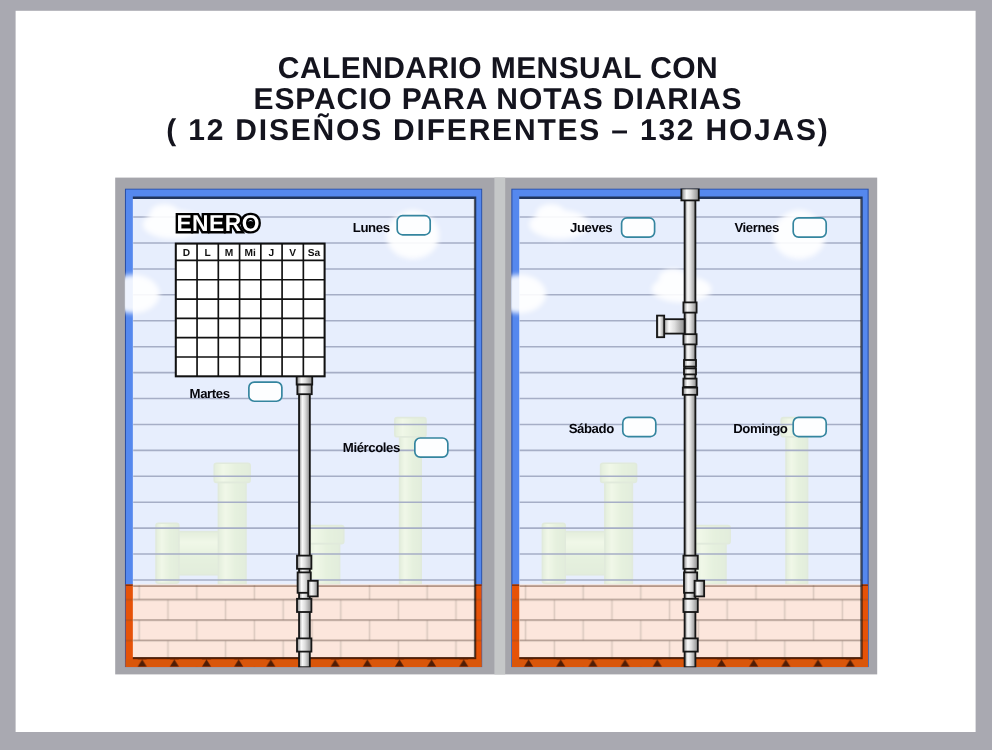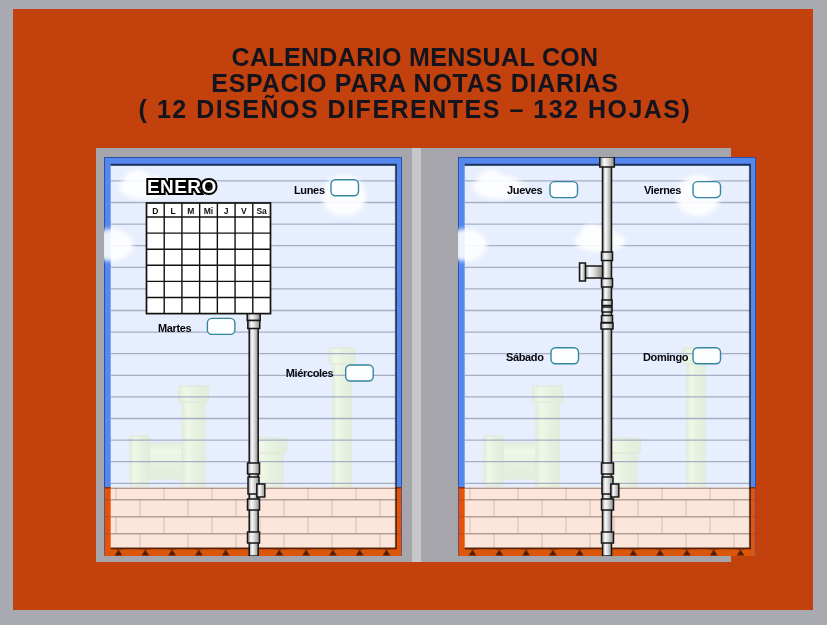--- a/index.html
+++ b/index.html
@@ -1,26 +1,26 @@
 <!DOCTYPE html>
 <html><head><meta charset="utf-8">
 <style>
 html,body{margin:0;padding:0;}
 body{width:827px;height:625px;position:relative;background:#a9a9b1;overflow:hidden;
      font-family:"Liberation Sans",sans-serif;}
-#page{position:absolute;left:13px;top:9px;width:800px;height:601px;background:#c2410c;}
+#page{position:absolute;left:13px;top:9px;width:800px;height:601px;background:#ffffff;}
 #title{position:absolute;left:2px;top:35px;width:800px;text-align:center;color:#14141e;
        font-weight:bold;font-size:25px;line-height:26px;white-space:pre;}
 #t1{letter-spacing:0.35px;}
 #t2{letter-spacing:0.75px;}
 #t3{letter-spacing:1.5px;}
 #grayband{position:absolute;left:83px;top:139px;width:635px;height:414px;background:#a5a5ab;}
 .panel{position:absolute;width:298px;height:399px;}
 #pL{left:8px;top:9px;}
-#pR{left:330px;top:9px;margin-left:32px;}
+#pR{left:330px;top:9px;}
 </style></head><body>
 <div id="page">
 <div id="title"><span id="t1">CALENDARIO MENSUAL CON</span>
 <span id="t2">ESPACIO PARA NOTAS DIARIAS</span>
 <span id="t3">( 12 DISEÑOS DIFERENTES – 132 HOJAS)</span></div>
 <div id="grayband">
 <div style="position:absolute;left:316px;top:0;width:9px;height:414px;background:#c5c7c8"></div>
 
 <div class="panel" id="pL">
 <svg width="298" height="399" viewBox="0 0 298 399" xmlns="http://www.w3.org/2000/svg" style="position:absolute;left:0;top:0">

